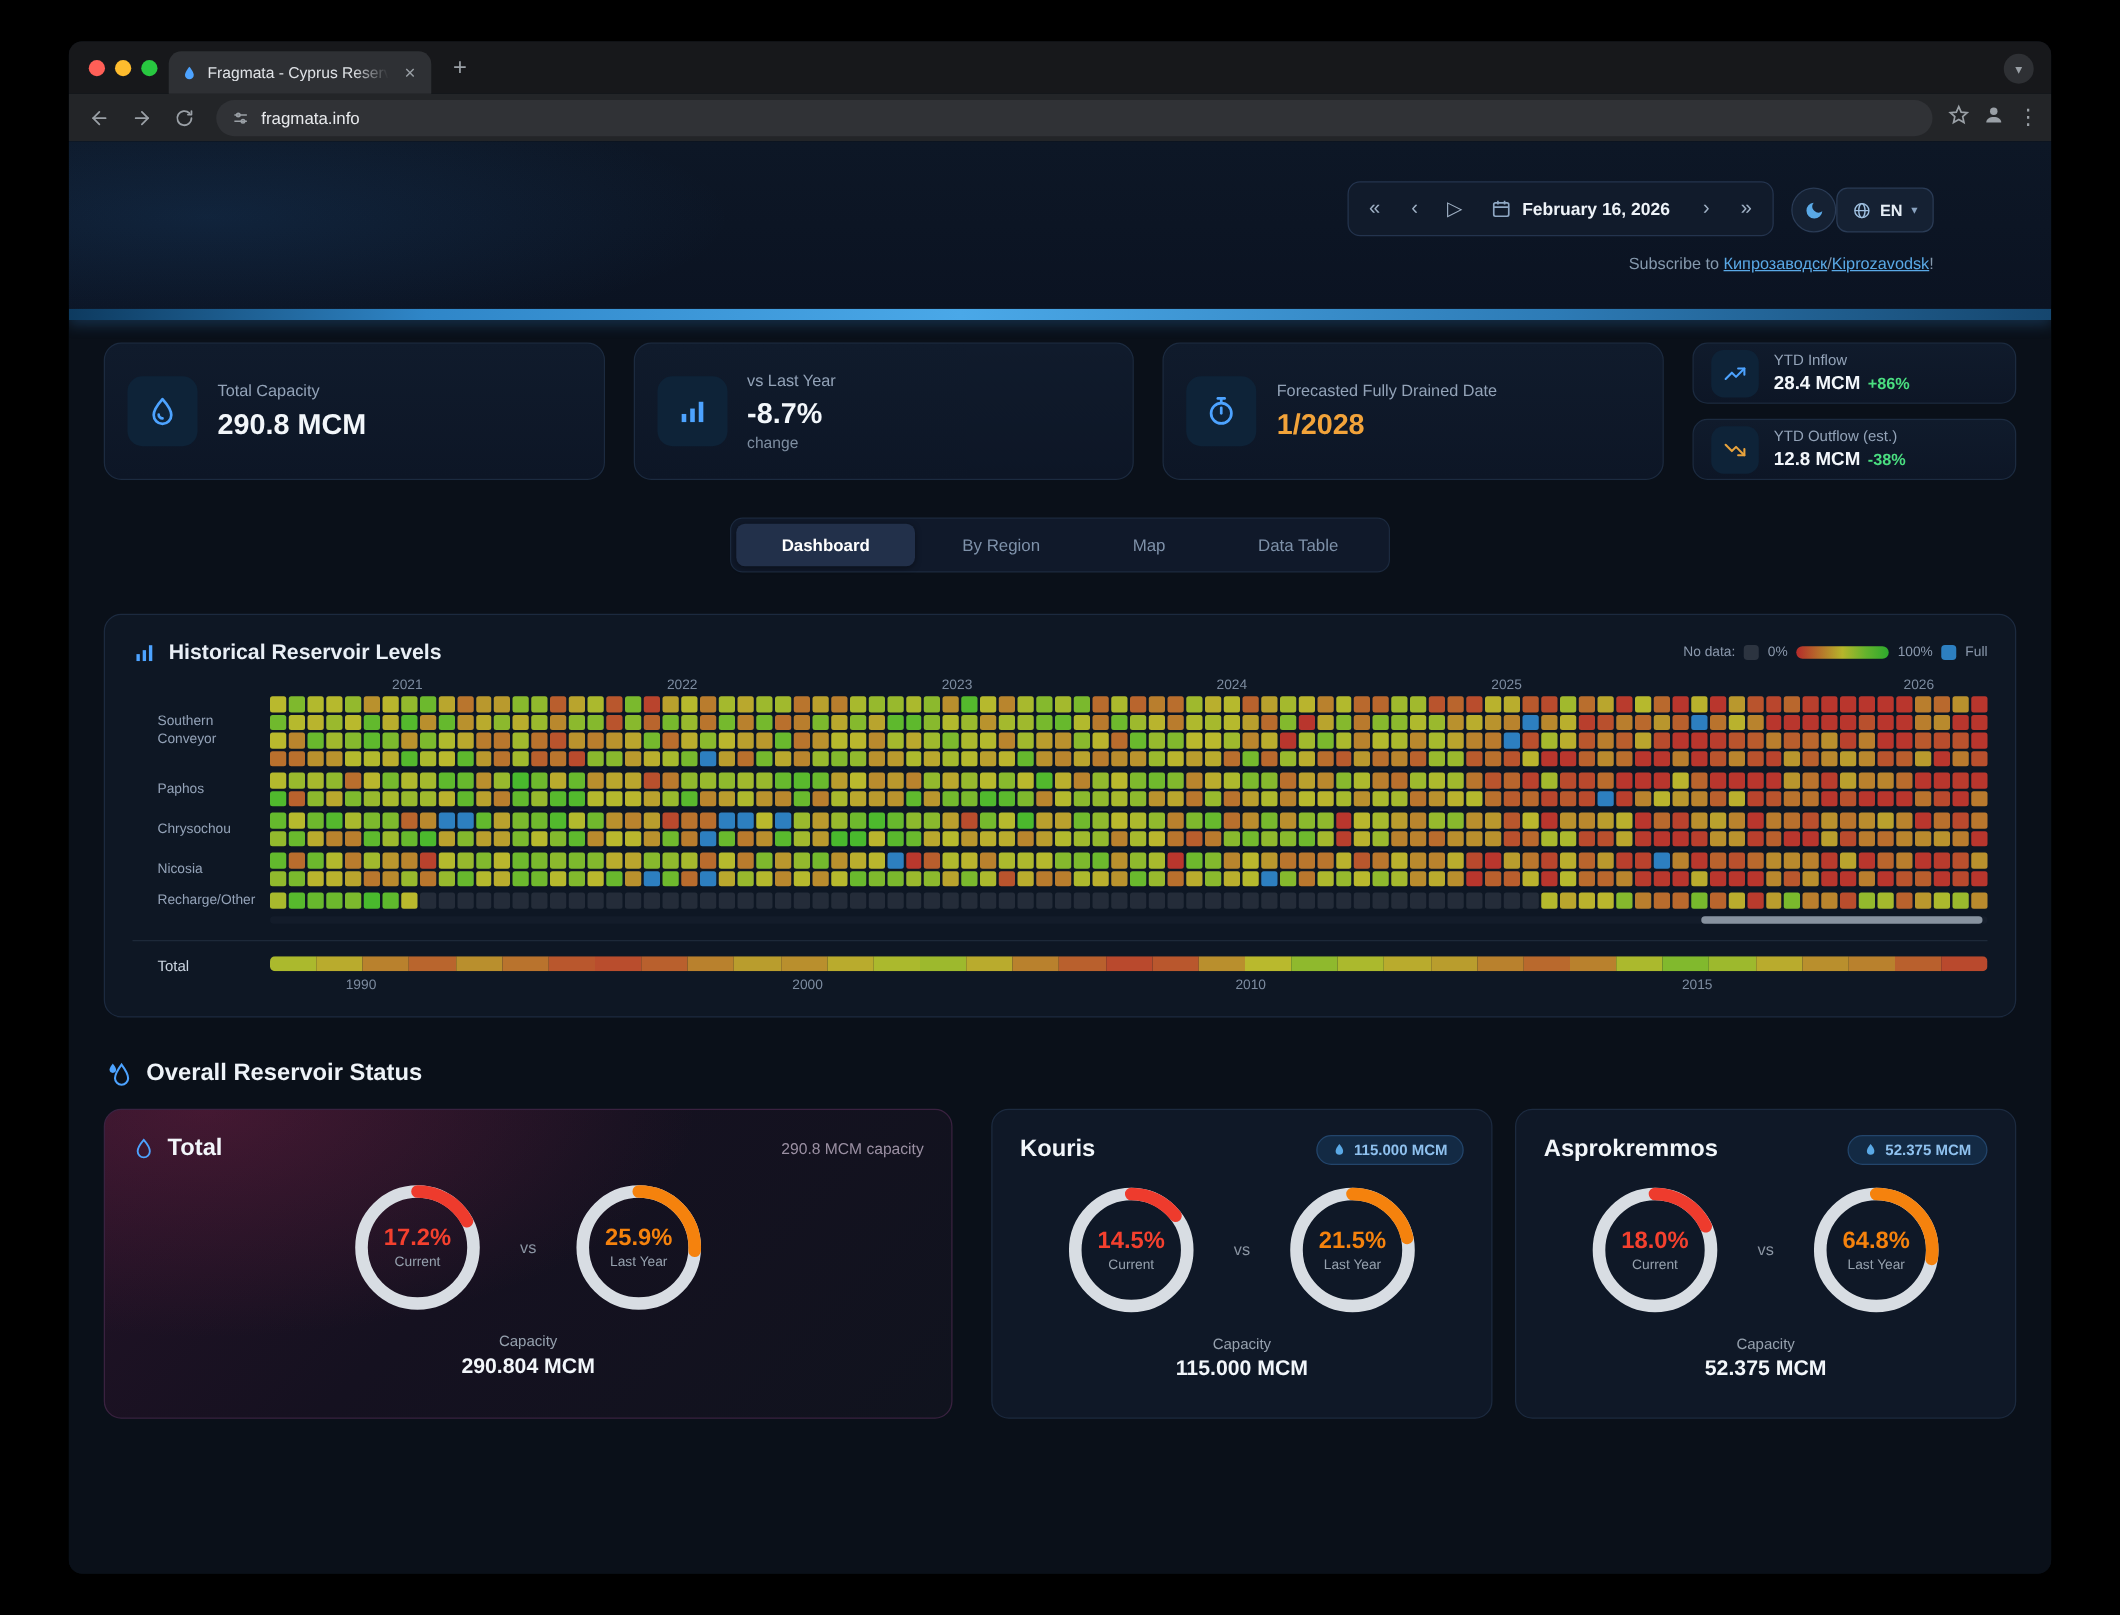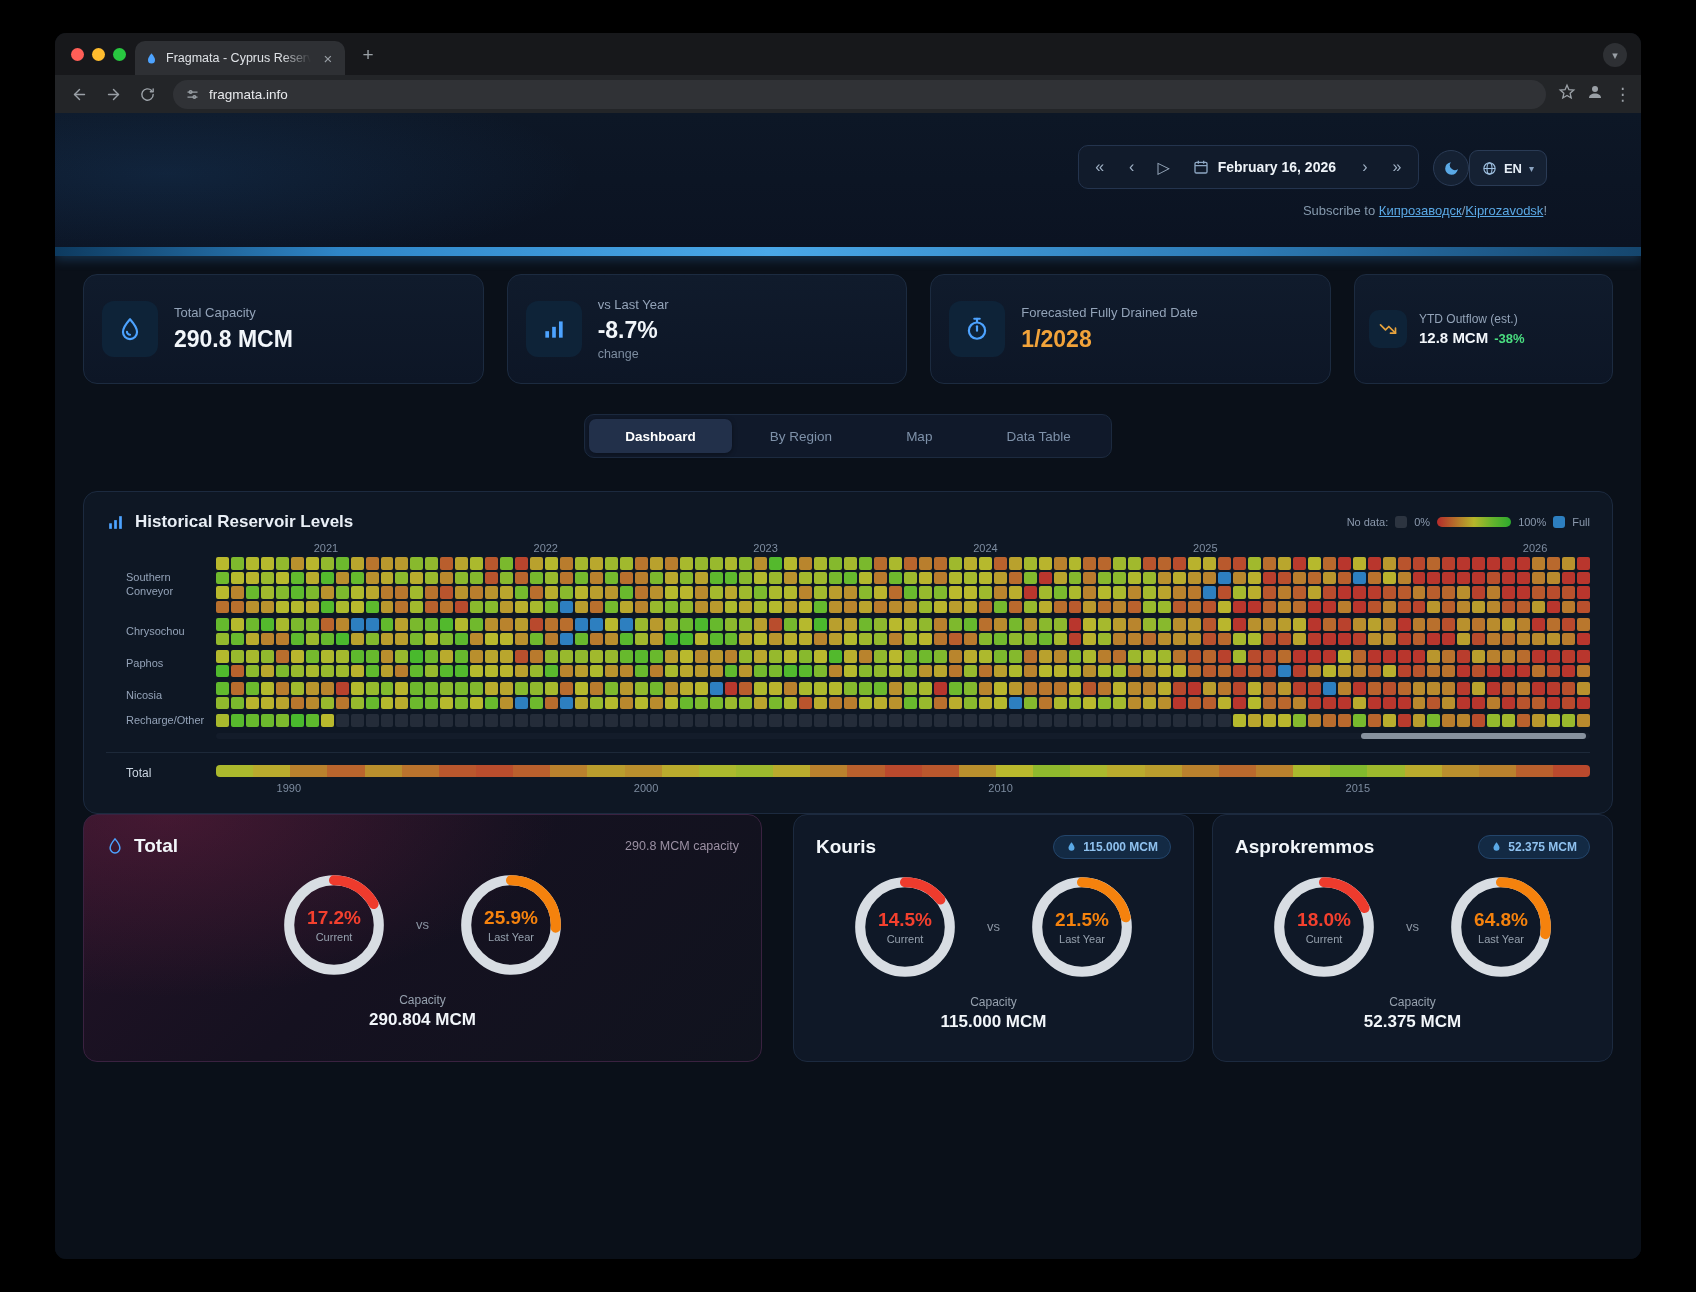--- a/index.html
+++ b/index.html
@@ -277,20 +277,32 @@
                 <line x1="12" y1="2.5" x2="12" y2="5.5"></line>
               </svg>
             </div>
           <div>
             <div class="stat-label">Forecasted Fully Drained Date</div>
             <div class="stat-value orange">1/2028</div>
           </div>
         </div>
         <div class="ytd-col">
           <div class="ytd-card">
+            <div class="ytd-tile in">
+                <svg viewBox="0 0 24 24">
+                  <polyline points="3 17 9 11 13 15 21 7"></polyline>
+                  <polyline points="15 7 21 7 21 13"></polyline>
+                </svg>
+              </div>
+            <div>
+              <div class="ytd-label">YTD Inflow</div>
+              <div><span class="ytd-value">28.4 MCM</span><span class="ytd-delta">+86%</span></div>
+            </div>
+          </div>
+          <div class="ytd-card">
             <div class="ytd-tile out">
                 <svg viewBox="0 0 24 24">
                   <polyline points="3 7 9 13 13 9 21 17"></polyline>
                   <polyline points="21 11 21 17 15 17"></polyline>
                 </svg>
               </div>
             <div>
               <div class="ytd-label">YTD Outflow (est.)</div>
               <div><span class="ytd-value">12.8 MCM</span><span class="ytd-delta">-38%</span></div>
             </div>
@@ -708,213 +720,20 @@
                   <div class="hm-cell" style="background: rgb(185, 96, 45);"></div>
                   <div class="hm-cell" style="background: rgb(185, 136, 45);"></div>
                   <div class="hm-cell" style="background: rgb(185, 157, 45);"></div>
                   <div class="hm-cell" style="background: rgb(185, 136, 45);"></div>
                   <div class="hm-cell" style="background: rgb(185, 84, 45);"></div>
                   <div class="hm-cell" style="background: rgb(185, 94, 45);"></div>
                   <div class="hm-cell" style="background: rgb(185, 154, 45);"></div>
                   <div class="hm-cell" style="background: rgb(185, 54, 45);"></div>
                   <div class="hm-cell" style="background: rgb(185, 122, 45);"></div>
                   <div class="hm-cell" style="background: rgb(185, 80, 45);"></div>
-                </div>
-              </div>
-            </div>
-            <div class="hm-group">
-              <div class="hm-label">Chrysochou</div>
-              <div class="hm-rows">
-                <div class="hm-row">
-                  <div class="hm-cell" style="background: rgb(101, 185, 45);"></div>
-                  <div class="hm-cell" style="background: rgb(182, 185, 45);"></div>
-                  <div class="hm-cell" style="background: rgb(110, 185, 45);"></div>
-                  <div class="hm-cell" style="background: rgb(84, 185, 45);"></div>
-                  <div class="hm-cell" style="background: rgb(168, 185, 45);"></div>
-                  <div class="hm-cell" style="background: rgb(124, 185, 45);"></div>
-                  <div class="hm-cell" style="background: rgb(126, 185, 45);"></div>
-                  <div class="hm-cell" style="background: rgb(185, 101, 45);"></div>
-                  <div class="hm-cell" style="background: rgb(185, 136, 45);"></div>
-                  <div class="hm-cell" style="background: rgb(45, 127, 192);"></div>
-                  <div class="hm-cell" style="background: rgb(45, 127, 192);"></div>
-                  <div class="hm-cell" style="background: rgb(98, 185, 45);"></div>
-                  <div class="hm-cell" style="background: rgb(185, 161, 45);"></div>
-                  <div class="hm-cell" style="background: rgb(122, 185, 45);"></div>
-                  <div class="hm-cell" style="background: rgb(112, 185, 45);"></div>
-                  <div class="hm-cell" style="background: rgb(82, 185, 45);"></div>
-                  <div class="hm-cell" style="background: rgb(178, 185, 45);"></div>
-                  <div class="hm-cell" style="background: rgb(112, 185, 45);"></div>
-                  <div class="hm-cell" style="background: rgb(185, 145, 45);"></div>
-                  <div class="hm-cell" style="background: rgb(185, 131, 45);"></div>
-                  <div class="hm-cell" style="background: rgb(185, 157, 45);"></div>
-                  <div class="hm-cell" style="background: rgb(185, 73, 45);"></div>
-                  <div class="hm-cell" style="background: rgb(185, 115, 45);"></div>
-                  <div class="hm-cell" style="background: rgb(185, 110, 45);"></div>
-                  <div class="hm-cell" style="background: rgb(45, 127, 192);"></div>
-                  <div class="hm-cell" style="background: rgb(45, 127, 192);"></div>
-                  <div class="hm-cell" style="background: rgb(185, 185, 45);"></div>
-                  <div class="hm-cell" style="background: rgb(45, 127, 192);"></div>
-                  <div class="hm-cell" style="background: rgb(154, 185, 45);"></div>
-                  <div class="hm-cell" style="background: rgb(185, 154, 45);"></div>
-                  <div class="hm-cell" style="background: rgb(152, 185, 45);"></div>
-                  <div class="hm-cell" style="background: rgb(110, 185, 45);"></div>
-                  <div class="hm-cell" style="background: rgb(77, 185, 45);"></div>
-                  <div class="hm-cell" style="background: rgb(103, 185, 45);"></div>
-                  <div class="hm-cell" style="background: rgb(140, 185, 45);"></div>
-                  <div class="hm-cell" style="background: rgb(138, 185, 45);"></div>
-                  <div class="hm-cell" style="background: rgb(185, 159, 45);"></div>
-                  <div class="hm-cell" style="background: rgb(185, 77, 45);"></div>
-                  <div class="hm-cell" style="background: rgb(117, 185, 45);"></div>
-                  <div class="hm-cell" style="background: rgb(182, 185, 45);"></div>
-                  <div class="hm-cell" style="background: rgb(75, 185, 45);"></div>
-                  <div class="hm-cell" style="background: rgb(185, 159, 45);"></div>
-                  <div class="hm-cell" style="background: rgb(185, 161, 45);"></div>
-                  <div class="hm-cell" style="background: rgb(112, 185, 45);"></div>
-                  <div class="hm-cell" style="background: rgb(143, 185, 45);"></div>
-                  <div class="hm-cell" style="background: rgb(185, 185, 45);"></div>
-                  <div class="hm-cell" style="background: rgb(171, 185, 45);"></div>
-                  <div class="hm-cell" style="background: rgb(145, 185, 45);"></div>
-                  <div class="hm-cell" style="background: rgb(185, 129, 45);"></div>
-                  <div class="hm-cell" style="background: rgb(126, 185, 45);"></div>
-                  <div class="hm-cell" style="background: rgb(103, 185, 45);"></div>
-                  <div class="hm-cell" style="background: rgb(185, 112, 45);"></div>
-                  <div class="hm-cell" style="background: rgb(185, 140, 45);"></div>
-                  <div class="hm-cell" style="background: rgb(119, 185, 45);"></div>
-                  <div class="hm-cell" style="background: rgb(185, 143, 45);"></div>
-                  <div class="hm-cell" style="background: rgb(138, 185, 45);"></div>
-                  <div class="hm-cell" style="background: rgb(143, 185, 45);"></div>
-                  <div class="hm-cell" style="background: rgb(185, 54, 45);"></div>
-                  <div class="hm-cell" style="background: rgb(185, 182, 45);"></div>
-                  <div class="hm-cell" style="background: rgb(166, 185, 45);"></div>
-                  <div class="hm-cell" style="background: rgb(185, 157, 45);"></div>
-                  <div class="hm-cell" style="background: rgb(185, 133, 45);"></div>
-                  <div class="hm-cell" style="background: rgb(150, 185, 45);"></div>
-                  <div class="hm-cell" style="background: rgb(136, 185, 45);"></div>
-                  <div class="hm-cell" style="background: rgb(185, 143, 45);"></div>
-                  <div class="hm-cell" style="background: rgb(185, 152, 45);"></div>
-                  <div class="hm-cell" style="background: rgb(185, 87, 45);"></div>
-                  <div class="hm-cell" style="background: rgb(185, 182, 45);"></div>
-                  <div class="hm-cell" style="background: rgb(185, 54, 45);"></div>
-                  <div class="hm-cell" style="background: rgb(185, 145, 45);"></div>
-                  <div class="hm-cell" style="background: rgb(185, 136, 45);"></div>
-                  <div class="hm-cell" style="background: rgb(185, 157, 45);"></div>
-                  <div class="hm-cell" style="background: rgb(185, 175, 45);"></div>
-                  <div class="hm-cell" style="background: rgb(185, 54, 45);"></div>
-                  <div class="hm-cell" style="background: rgb(185, 105, 45);"></div>
-                  <div class="hm-cell" style="background: rgb(185, 66, 45);"></div>
-                  <div class="hm-cell" style="background: rgb(185, 143, 45);"></div>
-                  <div class="hm-cell" style="background: rgb(185, 161, 45);"></div>
-                  <div class="hm-cell" style="background: rgb(185, 131, 45);"></div>
-                  <div class="hm-cell" style="background: rgb(185, 54, 45);"></div>
-                  <div class="hm-cell" style="background: rgb(185, 124, 45);"></div>
-                  <div class="hm-cell" style="background: rgb(185, 112, 45);"></div>
-                  <div class="hm-cell" style="background: rgb(185, 80, 45);"></div>
-                  <div class="hm-cell" style="background: rgb(185, 145, 45);"></div>
-                  <div class="hm-cell" style="background: rgb(185, 117, 45);"></div>
-                  <div class="hm-cell" style="background: rgb(185, 140, 45);"></div>
-                  <div class="hm-cell" style="background: rgb(185, 161, 45);"></div>
-                  <div class="hm-cell" style="background: rgb(185, 131, 45);"></div>
-                  <div class="hm-cell" style="background: rgb(185, 54, 45);"></div>
-                  <div class="hm-cell" style="background: rgb(185, 112, 45);"></div>
-                  <div class="hm-cell" style="background: rgb(185, 73, 45);"></div>
-                  <div class="hm-cell" style="background: rgb(185, 119, 45);"></div>
-                </div>
-                <div class="hm-row">
-                  <div class="hm-cell" style="background: rgb(147, 185, 45);"></div>
-                  <div class="hm-cell" style="background: rgb(105, 185, 45);"></div>
-                  <div class="hm-cell" style="background: rgb(185, 171, 45);"></div>
-                  <div class="hm-cell" style="background: rgb(185, 131, 45);"></div>
-                  <div class="hm-cell" style="background: rgb(185, 126, 45);"></div>
-                  <div class="hm-cell" style="background: rgb(94, 185, 45);"></div>
-                  <div class="hm-cell" style="background: rgb(157, 185, 45);"></div>
-                  <div class="hm-cell" style="background: rgb(103, 185, 45);"></div>
-                  <div class="hm-cell" style="background: rgb(75, 185, 45);"></div>
-                  <div class="hm-cell" style="background: rgb(185, 161, 45);"></div>
-                  <div class="hm-cell" style="background: rgb(131, 185, 45);"></div>
-                  <div class="hm-cell" style="background: rgb(185, 159, 45);"></div>
-                  <div class="hm-cell" style="background: rgb(185, 159, 45);"></div>
-                  <div class="hm-cell" style="background: rgb(122, 185, 45);"></div>
-                  <div class="hm-cell" style="background: rgb(182, 185, 45);"></div>
-                  <div class="hm-cell" style="background: rgb(131, 185, 45);"></div>
-                  <div class="hm-cell" style="background: rgb(94, 185, 45);"></div>
-                  <div class="hm-cell" style="background: rgb(185, 138, 45);"></div>
-                  <div class="hm-cell" style="background: rgb(185, 185, 45);"></div>
-                  <div class="hm-cell" style="background: rgb(185, 182, 45);"></div>
-                  <div class="hm-cell" style="background: rgb(185, 145, 45);"></div>
-                  <div class="hm-cell" style="background: rgb(112, 185, 45);"></div>
-                  <div class="hm-cell" style="background: rgb(185, 124, 45);"></div>
-                  <div class="hm-cell" style="background: rgb(45, 127, 192);"></div>
-                  <div class="hm-cell" style="background: rgb(105, 185, 45);"></div>
-                  <div class="hm-cell" style="background: rgb(185, 122, 45);"></div>
-                  <div class="hm-cell" style="background: rgb(185, 143, 45);"></div>
-                  <div class="hm-cell" style="background: rgb(89, 185, 45);"></div>
-                  <div class="hm-cell" style="background: rgb(161, 185, 45);"></div>
-                  <div class="hm-cell" style="background: rgb(185, 154, 45);"></div>
-                  <div class="hm-cell" style="background: rgb(73, 185, 45);"></div>
-                  <div class="hm-cell" style="background: rgb(73, 185, 45);"></div>
-                  <div class="hm-cell" style="background: rgb(185, 180, 45);"></div>
-                  <div class="hm-cell" style="background: rgb(89, 185, 45);"></div>
-                  <div class="hm-cell" style="background: rgb(105, 185, 45);"></div>
-                  <div class="hm-cell" style="background: rgb(185, 168, 45);"></div>
-                  <div class="hm-cell" style="background: rgb(182, 185, 45);"></div>
-                  <div class="hm-cell" style="background: rgb(185, 150, 45);"></div>
-                  <div class="hm-cell" style="background: rgb(185, 175, 45);"></div>
-                  <div class="hm-cell" style="background: rgb(185, 173, 45);"></div>
-                  <div class="hm-cell" style="background: rgb(185, 133, 45);"></div>
-                  <div class="hm-cell" style="background: rgb(185, 157, 45);"></div>
-                  <div class="hm-cell" style="background: rgb(178, 185, 45);"></div>
-                  <div class="hm-cell" style="background: rgb(159, 185, 45);"></div>
-                  <div class="hm-cell" style="background: rgb(147, 185, 45);"></div>
-                  <div class="hm-cell" style="background: rgb(185, 129, 45);"></div>
-                  <div class="hm-cell" style="background: rgb(166, 185, 45);"></div>
-                  <div class="hm-cell" style="background: rgb(185, 182, 45);"></div>
-                  <div class="hm-cell" style="background: rgb(185, 117, 45);"></div>
-                  <div class="hm-cell" style="background: rgb(185, 94, 45);"></div>
-                  <div class="hm-cell" style="background: rgb(185, 122, 45);"></div>
-                  <div class="hm-cell" style="background: rgb(136, 185, 45);"></div>
-                  <div class="hm-cell" style="background: rgb(115, 185, 45);"></div>
-                  <div class="hm-cell" style="background: rgb(143, 185, 45);"></div>
-                  <div class="hm-cell" style="background: rgb(136, 185, 45);"></div>
-                  <div class="hm-cell" style="background: rgb(110, 185, 45);"></div>
-                  <div class="hm-cell" style="background: rgb(164, 185, 45);"></div>
-                  <div class="hm-cell" style="background: rgb(185, 63, 45);"></div>
-                  <div class="hm-cell" style="background: rgb(185, 178, 45);"></div>
-                  <div class="hm-cell" style="background: rgb(154, 185, 45);"></div>
-                  <div class="hm-cell" style="background: rgb(185, 129, 45);"></div>
-                  <div class="hm-cell" style="background: rgb(185, 129, 45);"></div>
-                  <div class="hm-cell" style="background: rgb(185, 108, 45);"></div>
-                  <div class="hm-cell" style="background: rgb(185, 143, 45);"></div>
-                  <div class="hm-cell" style="background: rgb(185, 143, 45);"></div>
-                  <div class="hm-cell" style="background: rgb(185, 145, 45);"></div>
-                  <div class="hm-cell" style="background: rgb(185, 80, 45);"></div>
-                  <div class="hm-cell" style="background: rgb(185, 105, 45);"></div>
-                  <div class="hm-cell" style="background: rgb(168, 185, 45);"></div>
-                  <div class="hm-cell" style="background: rgb(171, 185, 45);"></div>
-                  <div class="hm-cell" style="background: rgb(185, 75, 45);"></div>
-                  <div class="hm-cell" style="background: rgb(185, 80, 45);"></div>
-                  <div class="hm-cell" style="background: rgb(185, 166, 45);"></div>
-                  <div class="hm-cell" style="background: rgb(185, 59, 45);"></div>
-                  <div class="hm-cell" style="background: rgb(185, 54, 45);"></div>
-                  <div class="hm-cell" style="background: rgb(185, 54, 45);"></div>
-                  <div class="hm-cell" style="background: rgb(185, 63, 45);"></div>
-                  <div class="hm-cell" style="background: rgb(185, 145, 45);"></div>
-                  <div class="hm-cell" style="background: rgb(185, 147, 45);"></div>
-                  <div class="hm-cell" style="background: rgb(185, 63, 45);"></div>
-                  <div class="hm-cell" style="background: rgb(185, 96, 45);"></div>
-                  <div class="hm-cell" style="background: rgb(185, 54, 45);"></div>
-                  <div class="hm-cell" style="background: rgb(185, 54, 45);"></div>
-                  <div class="hm-cell" style="background: rgb(185, 159, 45);"></div>
-                  <div class="hm-cell" style="background: rgb(185, 75, 45);"></div>
-                  <div class="hm-cell" style="background: rgb(185, 124, 45);"></div>
-                  <div class="hm-cell" style="background: rgb(185, 110, 45);"></div>
-                  <div class="hm-cell" style="background: rgb(185, 133, 45);"></div>
-                  <div class="hm-cell" style="background: rgb(185, 138, 45);"></div>
-                  <div class="hm-cell" style="background: rgb(185, 147, 45);"></div>
-                  <div class="hm-cell" style="background: rgb(185, 124, 45);"></div>
-                  <div class="hm-cell" style="background: rgb(185, 54, 45);"></div>
                 </div>
               </div>
             </div>
             <div class="hm-group">
               <div class="hm-label">Paphos</div>
               <div class="hm-rows">
                 <div class="hm-row">
                   <div class="hm-cell" style="background: rgb(180, 185, 45);"></div>
                   <div class="hm-cell" style="background: rgb(152, 185, 45);"></div>
                   <div class="hm-cell" style="background: rgb(166, 185, 45);"></div>
@@ -1094,20 +913,213 @@
                   <div class="hm-cell" style="background: rgb(185, 115, 45);"></div>
                   <div class="hm-cell" style="background: rgb(185, 54, 45);"></div>
                   <div class="hm-cell" style="background: rgb(185, 82, 45);"></div>
                   <div class="hm-cell" style="background: rgb(185, 54, 45);"></div>
                   <div class="hm-cell" style="background: rgb(185, 54, 45);"></div>
                   <div class="hm-cell" style="background: rgb(185, 54, 45);"></div>
                   <div class="hm-cell" style="background: rgb(185, 115, 45);"></div>
                   <div class="hm-cell" style="background: rgb(185, 73, 45);"></div>
                   <div class="hm-cell" style="background: rgb(185, 54, 45);"></div>
                   <div class="hm-cell" style="background: rgb(185, 122, 45);"></div>
+                </div>
+              </div>
+            </div>
+            <div class="hm-group">
+              <div class="hm-label">Chrysochou</div>
+              <div class="hm-rows">
+                <div class="hm-row">
+                  <div class="hm-cell" style="background: rgb(101, 185, 45);"></div>
+                  <div class="hm-cell" style="background: rgb(182, 185, 45);"></div>
+                  <div class="hm-cell" style="background: rgb(110, 185, 45);"></div>
+                  <div class="hm-cell" style="background: rgb(84, 185, 45);"></div>
+                  <div class="hm-cell" style="background: rgb(168, 185, 45);"></div>
+                  <div class="hm-cell" style="background: rgb(124, 185, 45);"></div>
+                  <div class="hm-cell" style="background: rgb(126, 185, 45);"></div>
+                  <div class="hm-cell" style="background: rgb(185, 101, 45);"></div>
+                  <div class="hm-cell" style="background: rgb(185, 136, 45);"></div>
+                  <div class="hm-cell" style="background: rgb(45, 127, 192);"></div>
+                  <div class="hm-cell" style="background: rgb(45, 127, 192);"></div>
+                  <div class="hm-cell" style="background: rgb(98, 185, 45);"></div>
+                  <div class="hm-cell" style="background: rgb(185, 161, 45);"></div>
+                  <div class="hm-cell" style="background: rgb(122, 185, 45);"></div>
+                  <div class="hm-cell" style="background: rgb(112, 185, 45);"></div>
+                  <div class="hm-cell" style="background: rgb(82, 185, 45);"></div>
+                  <div class="hm-cell" style="background: rgb(178, 185, 45);"></div>
+                  <div class="hm-cell" style="background: rgb(112, 185, 45);"></div>
+                  <div class="hm-cell" style="background: rgb(185, 145, 45);"></div>
+                  <div class="hm-cell" style="background: rgb(185, 131, 45);"></div>
+                  <div class="hm-cell" style="background: rgb(185, 157, 45);"></div>
+                  <div class="hm-cell" style="background: rgb(185, 73, 45);"></div>
+                  <div class="hm-cell" style="background: rgb(185, 115, 45);"></div>
+                  <div class="hm-cell" style="background: rgb(185, 110, 45);"></div>
+                  <div class="hm-cell" style="background: rgb(45, 127, 192);"></div>
+                  <div class="hm-cell" style="background: rgb(45, 127, 192);"></div>
+                  <div class="hm-cell" style="background: rgb(185, 185, 45);"></div>
+                  <div class="hm-cell" style="background: rgb(45, 127, 192);"></div>
+                  <div class="hm-cell" style="background: rgb(154, 185, 45);"></div>
+                  <div class="hm-cell" style="background: rgb(185, 154, 45);"></div>
+                  <div class="hm-cell" style="background: rgb(152, 185, 45);"></div>
+                  <div class="hm-cell" style="background: rgb(110, 185, 45);"></div>
+                  <div class="hm-cell" style="background: rgb(77, 185, 45);"></div>
+                  <div class="hm-cell" style="background: rgb(103, 185, 45);"></div>
+                  <div class="hm-cell" style="background: rgb(140, 185, 45);"></div>
+                  <div class="hm-cell" style="background: rgb(138, 185, 45);"></div>
+                  <div class="hm-cell" style="background: rgb(185, 159, 45);"></div>
+                  <div class="hm-cell" style="background: rgb(185, 77, 45);"></div>
+                  <div class="hm-cell" style="background: rgb(117, 185, 45);"></div>
+                  <div class="hm-cell" style="background: rgb(182, 185, 45);"></div>
+                  <div class="hm-cell" style="background: rgb(75, 185, 45);"></div>
+                  <div class="hm-cell" style="background: rgb(185, 159, 45);"></div>
+                  <div class="hm-cell" style="background: rgb(185, 161, 45);"></div>
+                  <div class="hm-cell" style="background: rgb(112, 185, 45);"></div>
+                  <div class="hm-cell" style="background: rgb(143, 185, 45);"></div>
+                  <div class="hm-cell" style="background: rgb(185, 185, 45);"></div>
+                  <div class="hm-cell" style="background: rgb(171, 185, 45);"></div>
+                  <div class="hm-cell" style="background: rgb(145, 185, 45);"></div>
+                  <div class="hm-cell" style="background: rgb(185, 129, 45);"></div>
+                  <div class="hm-cell" style="background: rgb(126, 185, 45);"></div>
+                  <div class="hm-cell" style="background: rgb(103, 185, 45);"></div>
+                  <div class="hm-cell" style="background: rgb(185, 112, 45);"></div>
+                  <div class="hm-cell" style="background: rgb(185, 140, 45);"></div>
+                  <div class="hm-cell" style="background: rgb(119, 185, 45);"></div>
+                  <div class="hm-cell" style="background: rgb(185, 143, 45);"></div>
+                  <div class="hm-cell" style="background: rgb(138, 185, 45);"></div>
+                  <div class="hm-cell" style="background: rgb(143, 185, 45);"></div>
+                  <div class="hm-cell" style="background: rgb(185, 54, 45);"></div>
+                  <div class="hm-cell" style="background: rgb(185, 182, 45);"></div>
+                  <div class="hm-cell" style="background: rgb(166, 185, 45);"></div>
+                  <div class="hm-cell" style="background: rgb(185, 157, 45);"></div>
+                  <div class="hm-cell" style="background: rgb(185, 133, 45);"></div>
+                  <div class="hm-cell" style="background: rgb(150, 185, 45);"></div>
+                  <div class="hm-cell" style="background: rgb(136, 185, 45);"></div>
+                  <div class="hm-cell" style="background: rgb(185, 143, 45);"></div>
+                  <div class="hm-cell" style="background: rgb(185, 152, 45);"></div>
+                  <div class="hm-cell" style="background: rgb(185, 87, 45);"></div>
+                  <div class="hm-cell" style="background: rgb(185, 182, 45);"></div>
+                  <div class="hm-cell" style="background: rgb(185, 54, 45);"></div>
+                  <div class="hm-cell" style="background: rgb(185, 145, 45);"></div>
+                  <div class="hm-cell" style="background: rgb(185, 136, 45);"></div>
+                  <div class="hm-cell" style="background: rgb(185, 157, 45);"></div>
+                  <div class="hm-cell" style="background: rgb(185, 175, 45);"></div>
+                  <div class="hm-cell" style="background: rgb(185, 54, 45);"></div>
+                  <div class="hm-cell" style="background: rgb(185, 105, 45);"></div>
+                  <div class="hm-cell" style="background: rgb(185, 66, 45);"></div>
+                  <div class="hm-cell" style="background: rgb(185, 143, 45);"></div>
+                  <div class="hm-cell" style="background: rgb(185, 161, 45);"></div>
+                  <div class="hm-cell" style="background: rgb(185, 131, 45);"></div>
+                  <div class="hm-cell" style="background: rgb(185, 54, 45);"></div>
+                  <div class="hm-cell" style="background: rgb(185, 124, 45);"></div>
+                  <div class="hm-cell" style="background: rgb(185, 112, 45);"></div>
+                  <div class="hm-cell" style="background: rgb(185, 80, 45);"></div>
+                  <div class="hm-cell" style="background: rgb(185, 145, 45);"></div>
+                  <div class="hm-cell" style="background: rgb(185, 117, 45);"></div>
+                  <div class="hm-cell" style="background: rgb(185, 140, 45);"></div>
+                  <div class="hm-cell" style="background: rgb(185, 161, 45);"></div>
+                  <div class="hm-cell" style="background: rgb(185, 131, 45);"></div>
+                  <div class="hm-cell" style="background: rgb(185, 54, 45);"></div>
+                  <div class="hm-cell" style="background: rgb(185, 112, 45);"></div>
+                  <div class="hm-cell" style="background: rgb(185, 73, 45);"></div>
+                  <div class="hm-cell" style="background: rgb(185, 119, 45);"></div>
+                </div>
+                <div class="hm-row">
+                  <div class="hm-cell" style="background: rgb(147, 185, 45);"></div>
+                  <div class="hm-cell" style="background: rgb(105, 185, 45);"></div>
+                  <div class="hm-cell" style="background: rgb(185, 171, 45);"></div>
+                  <div class="hm-cell" style="background: rgb(185, 131, 45);"></div>
+                  <div class="hm-cell" style="background: rgb(185, 126, 45);"></div>
+                  <div class="hm-cell" style="background: rgb(94, 185, 45);"></div>
+                  <div class="hm-cell" style="background: rgb(157, 185, 45);"></div>
+                  <div class="hm-cell" style="background: rgb(103, 185, 45);"></div>
+                  <div class="hm-cell" style="background: rgb(75, 185, 45);"></div>
+                  <div class="hm-cell" style="background: rgb(185, 161, 45);"></div>
+                  <div class="hm-cell" style="background: rgb(131, 185, 45);"></div>
+                  <div class="hm-cell" style="background: rgb(185, 159, 45);"></div>
+                  <div class="hm-cell" style="background: rgb(185, 159, 45);"></div>
+                  <div class="hm-cell" style="background: rgb(122, 185, 45);"></div>
+                  <div class="hm-cell" style="background: rgb(182, 185, 45);"></div>
+                  <div class="hm-cell" style="background: rgb(131, 185, 45);"></div>
+                  <div class="hm-cell" style="background: rgb(94, 185, 45);"></div>
+                  <div class="hm-cell" style="background: rgb(185, 138, 45);"></div>
+                  <div class="hm-cell" style="background: rgb(185, 185, 45);"></div>
+                  <div class="hm-cell" style="background: rgb(185, 182, 45);"></div>
+                  <div class="hm-cell" style="background: rgb(185, 145, 45);"></div>
+                  <div class="hm-cell" style="background: rgb(112, 185, 45);"></div>
+                  <div class="hm-cell" style="background: rgb(185, 124, 45);"></div>
+                  <div class="hm-cell" style="background: rgb(45, 127, 192);"></div>
+                  <div class="hm-cell" style="background: rgb(105, 185, 45);"></div>
+                  <div class="hm-cell" style="background: rgb(185, 122, 45);"></div>
+                  <div class="hm-cell" style="background: rgb(185, 143, 45);"></div>
+                  <div class="hm-cell" style="background: rgb(89, 185, 45);"></div>
+                  <div class="hm-cell" style="background: rgb(161, 185, 45);"></div>
+                  <div class="hm-cell" style="background: rgb(185, 154, 45);"></div>
+                  <div class="hm-cell" style="background: rgb(73, 185, 45);"></div>
+                  <div class="hm-cell" style="background: rgb(73, 185, 45);"></div>
+                  <div class="hm-cell" style="background: rgb(185, 180, 45);"></div>
+                  <div class="hm-cell" style="background: rgb(89, 185, 45);"></div>
+                  <div class="hm-cell" style="background: rgb(105, 185, 45);"></div>
+                  <div class="hm-cell" style="background: rgb(185, 168, 45);"></div>
+                  <div class="hm-cell" style="background: rgb(182, 185, 45);"></div>
+                  <div class="hm-cell" style="background: rgb(185, 150, 45);"></div>
+                  <div class="hm-cell" style="background: rgb(185, 175, 45);"></div>
+                  <div class="hm-cell" style="background: rgb(185, 173, 45);"></div>
+                  <div class="hm-cell" style="background: rgb(185, 133, 45);"></div>
+                  <div class="hm-cell" style="background: rgb(185, 157, 45);"></div>
+                  <div class="hm-cell" style="background: rgb(178, 185, 45);"></div>
+                  <div class="hm-cell" style="background: rgb(159, 185, 45);"></div>
+                  <div class="hm-cell" style="background: rgb(147, 185, 45);"></div>
+                  <div class="hm-cell" style="background: rgb(185, 129, 45);"></div>
+                  <div class="hm-cell" style="background: rgb(166, 185, 45);"></div>
+                  <div class="hm-cell" style="background: rgb(185, 182, 45);"></div>
+                  <div class="hm-cell" style="background: rgb(185, 117, 45);"></div>
+                  <div class="hm-cell" style="background: rgb(185, 94, 45);"></div>
+                  <div class="hm-cell" style="background: rgb(185, 122, 45);"></div>
+                  <div class="hm-cell" style="background: rgb(136, 185, 45);"></div>
+                  <div class="hm-cell" style="background: rgb(115, 185, 45);"></div>
+                  <div class="hm-cell" style="background: rgb(143, 185, 45);"></div>
+                  <div class="hm-cell" style="background: rgb(136, 185, 45);"></div>
+                  <div class="hm-cell" style="background: rgb(110, 185, 45);"></div>
+                  <div class="hm-cell" style="background: rgb(164, 185, 45);"></div>
+                  <div class="hm-cell" style="background: rgb(185, 63, 45);"></div>
+                  <div class="hm-cell" style="background: rgb(185, 178, 45);"></div>
+                  <div class="hm-cell" style="background: rgb(154, 185, 45);"></div>
+                  <div class="hm-cell" style="background: rgb(185, 129, 45);"></div>
+                  <div class="hm-cell" style="background: rgb(185, 129, 45);"></div>
+                  <div class="hm-cell" style="background: rgb(185, 108, 45);"></div>
+                  <div class="hm-cell" style="background: rgb(185, 143, 45);"></div>
+                  <div class="hm-cell" style="background: rgb(185, 143, 45);"></div>
+                  <div class="hm-cell" style="background: rgb(185, 145, 45);"></div>
+                  <div class="hm-cell" style="background: rgb(185, 80, 45);"></div>
+                  <div class="hm-cell" style="background: rgb(185, 105, 45);"></div>
+                  <div class="hm-cell" style="background: rgb(168, 185, 45);"></div>
+                  <div class="hm-cell" style="background: rgb(171, 185, 45);"></div>
+                  <div class="hm-cell" style="background: rgb(185, 75, 45);"></div>
+                  <div class="hm-cell" style="background: rgb(185, 80, 45);"></div>
+                  <div class="hm-cell" style="background: rgb(185, 166, 45);"></div>
+                  <div class="hm-cell" style="background: rgb(185, 59, 45);"></div>
+                  <div class="hm-cell" style="background: rgb(185, 54, 45);"></div>
+                  <div class="hm-cell" style="background: rgb(185, 54, 45);"></div>
+                  <div class="hm-cell" style="background: rgb(185, 63, 45);"></div>
+                  <div class="hm-cell" style="background: rgb(185, 145, 45);"></div>
+                  <div class="hm-cell" style="background: rgb(185, 147, 45);"></div>
+                  <div class="hm-cell" style="background: rgb(185, 63, 45);"></div>
+                  <div class="hm-cell" style="background: rgb(185, 96, 45);"></div>
+                  <div class="hm-cell" style="background: rgb(185, 54, 45);"></div>
+                  <div class="hm-cell" style="background: rgb(185, 54, 45);"></div>
+                  <div class="hm-cell" style="background: rgb(185, 159, 45);"></div>
+                  <div class="hm-cell" style="background: rgb(185, 75, 45);"></div>
+                  <div class="hm-cell" style="background: rgb(185, 124, 45);"></div>
+                  <div class="hm-cell" style="background: rgb(185, 110, 45);"></div>
+                  <div class="hm-cell" style="background: rgb(185, 133, 45);"></div>
+                  <div class="hm-cell" style="background: rgb(185, 138, 45);"></div>
+                  <div class="hm-cell" style="background: rgb(185, 147, 45);"></div>
+                  <div class="hm-cell" style="background: rgb(185, 124, 45);"></div>
+                  <div class="hm-cell" style="background: rgb(185, 54, 45);"></div>
                 </div>
               </div>
             </div>
             <div class="hm-group">
               <div class="hm-label">Nicosia</div>
               <div class="hm-rows">
                 <div class="hm-row">
                   <div class="hm-cell" style="background: rgb(98, 185, 45);"></div>
                   <div class="hm-cell" style="background: rgb(185, 108, 45);"></div>
                   <div class="hm-cell" style="background: rgb(108, 185, 45);"></div>
@@ -1446,20 +1458,27 @@
             <div class="hm-total-years">
                 <span style="left: 5.3%;">1990</span>
                 <span style="left: 31.3%;">2000</span>
                 <span style="left: 57.1%;">2010</span>
                 <span style="left: 83.1%;">2015</span>
               </div>
           </div>
         </div>
       </div>
 
+      <div class="status-head">
+        <svg viewBox="0 0 48 52">
+          <path d="M28 8C28 8 16 24 16 33a12 12 0 0 0 24 0C40 24 28 8 28 8Z" fill="none" stroke="#4da3ff" stroke-width="3.8"></path>
+          <path d="M12 6c0 0-6 7.5-6 11.3a6 6 0 0 0 12 0C18 13.5 12 6 12 6Z" fill="#4da3ff"></path>
+        </svg>
+        <span>Overall Reservoir Status</span>
+      </div>
 
       <div class="status-row">
 
         <div class="res-card total">
           <div class="rc-head">
             <div class="rc-name">
               <svg viewBox="0 0 24 24">
                   <path d="M12 2.5C12 2.5 5.5 10 5.5 14.7a6.5 6.5 0 0 0 13 0C18.5 10 12 2.5 12 2.5Z" fill="none" stroke="#4da3ff" stroke-width="2"></path>
                 </svg>
               <span>Total</span>

